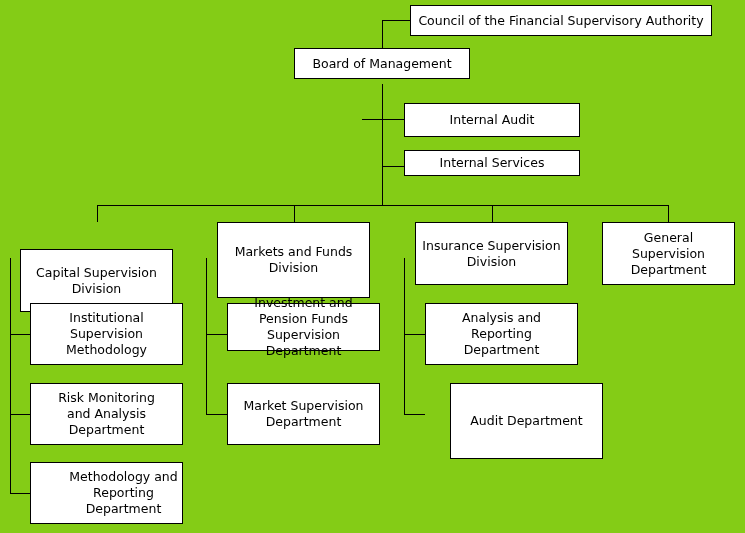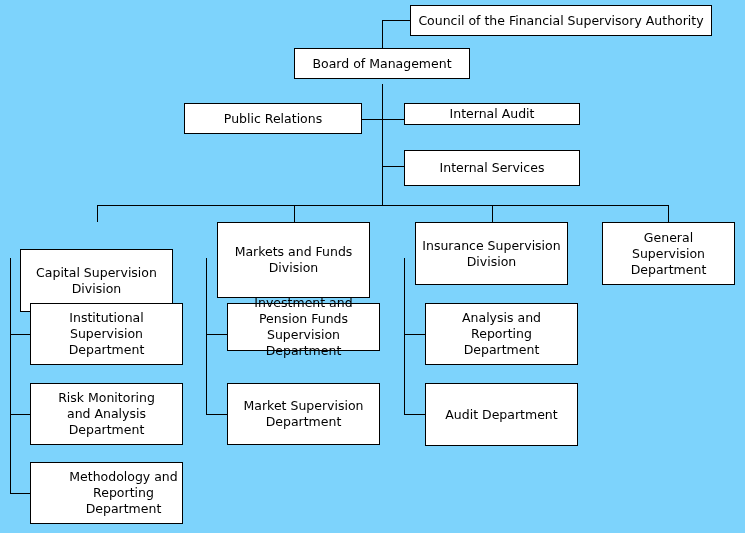--- a/index.html
+++ b/index.html
@@ -1,19 +1,19 @@
 <!DOCTYPE html>
 <html><head>
 <meta charset="utf-8">
 <style>
   html,body{margin:0;padding:0;background:#ffffff;}
   #chart{
     position:relative;
     width:745px;height:533px;
-    background:#7dd3fc;
+    background:#84cc16;
     font-family:"DejaVu Sans","Liberation Sans",sans-serif;
     overflow:hidden;
   }
   .box{
     position:absolute;
     box-sizing:border-box;
     border:1px solid #000000;
     background:#ffffff;
     display:flex;
     align-items:center;
@@ -54,40 +54,39 @@
     <div class="ln h" style="left: 10px; top: 414px; width: 20px;"></div>
     <div class="ln h" style="left: 10px; top: 493px; width: 20px;"></div>
     <div class="ln v" style="left: 206px; top: 258px; height: 156px;"></div>
     <div class="ln h" style="left: 206px; top: 334px; width: 21px;"></div>
     <div class="ln h" style="left: 206px; top: 414px; width: 21px;"></div>
     <div class="ln v" style="left: 404px; top: 258px; height: 156px;"></div>
     <div class="ln h" style="left: 404px; top: 334px; width: 21px;"></div>
     <div class="ln h" style="left: 404px; top: 414px; width: 21px;"></div>
     <div class="box" style="left: 410px; top: 5px; width: 302px; height: 31px;">Council of the Financial Supervisory Authority</div>
     <div class="box" style="left: 294px; top: 48px; width: 176px; height: 31px;">Board of Management</div>
-    <div class="box" style="left: 184px; top: 103px; width: 178px; height: 31px;">Public Relations</div>
-    <div class="box" style="left: 404px; top: 103px; width: 176px; height: 22px;">Internal Audit</div>
-    <div class="box" style="left: 404px; top: 150px; width: 176px; height: 36px;">Internal Services</div>
+    <div class="box" style="left: 404px; top: 103px; width: 176px; height: 34px;">Internal Audit</div>
+    <div class="box" style="left: 404px; top: 150px; width: 176px; height: 26px;">Internal Services</div>
     <div class="box" style="left: 20px; top: 222px; width: 153px; height: 63px; margin-top: 27px;">Capital Supervision
 Division</div>
     <div class="box" style="left: 217px; top: 222px; width: 153px; height: 76px;">Markets and Funds
 Division</div>
     <div class="box" style="left: 415px; top: 222px; width: 153px; height: 63px;">Insurance Supervision
 Division</div>
     <div class="box" style="left: 602px; top: 222px; width: 133px; height: 63px;">General Supervision
 Department</div>
     <div class="box" style="left: 30px; top: 303px; width: 153px; height: 62px;">Institutional Supervision
-Department</div>
+Methodology</div>
     <div class="box" style="left: 30px; top: 383px; width: 153px; height: 62px;">Risk Monitoring
 and Analysis
 Department</div>
     <div class="box" style="left: 30px; top: 462px; width: 153px; height: 62px; padding-left: 38px;">Methodology and
 Reporting
 Department</div>
     <div class="box" style="left: 227px; top: 303px; width: 153px; height: 48px;">Investment and
 Pension Funds
 Supervision Department</div>
     <div class="box" style="left: 227px; top: 383px; width: 153px; height: 62px;">Market Supervision
 Department</div>
     <div class="box" style="left: 425px; top: 303px; width: 153px; height: 62px;">Analysis and Reporting
 Department</div>
-    <div class="box" style="left: 425px; top: 383px; width: 153px; height: 63px;">Audit Department</div>
+    <div class="box" style="left: 450px; top: 383px; width: 153px; height: 76px;">Audit Department</div>
   </div>
 
 </body></html>

